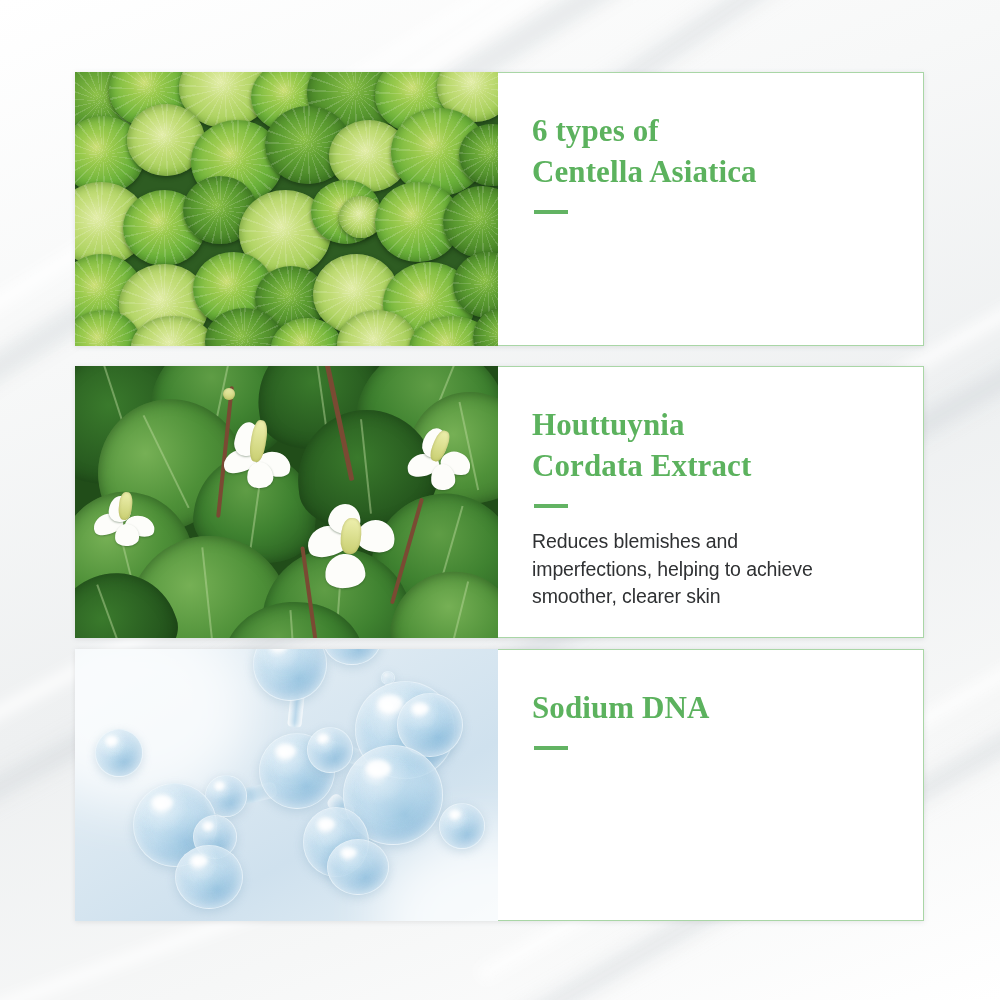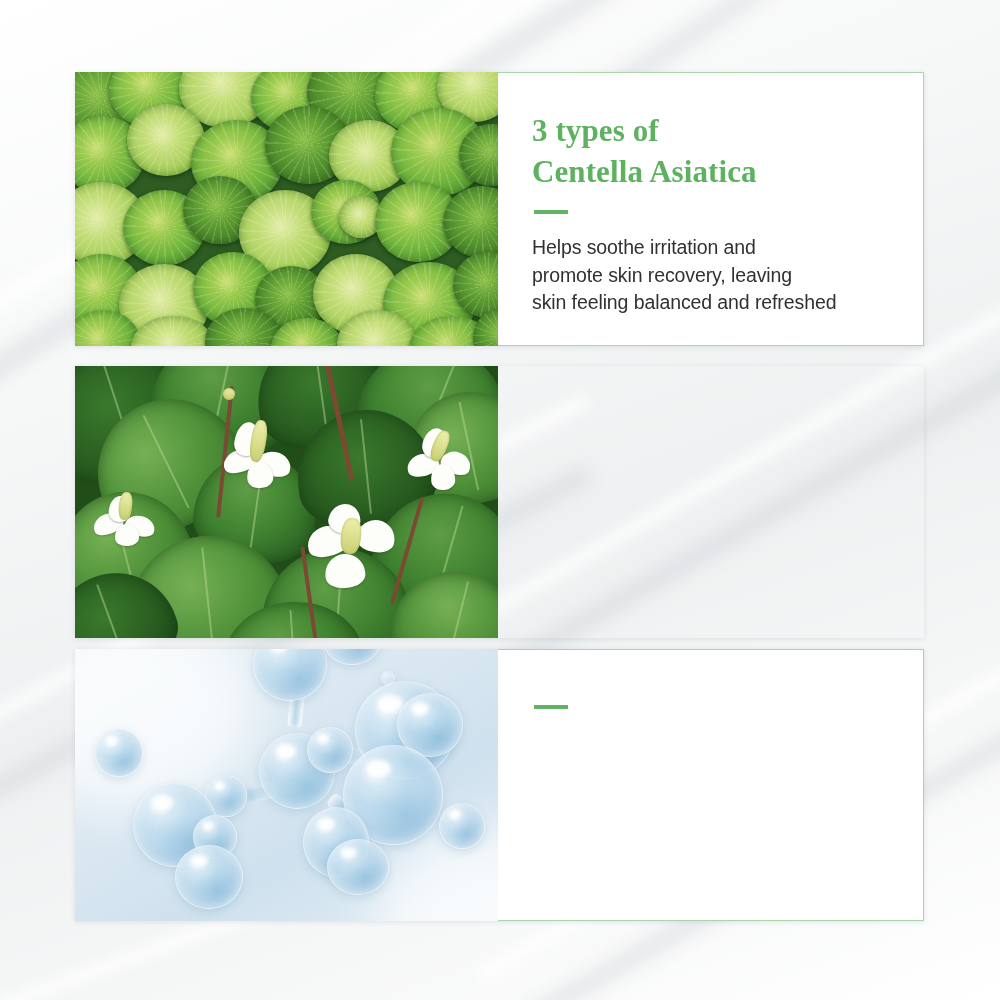--- a/index.html
+++ b/index.html
@@ -210,26 +210,23 @@
         <div class="leaf dark" style="left:378px;top:180px;width:70px;height:66px;"></div>
         <div class="leaf" style="left:-10px;top:238px;width:76px;height:68px;"></div>
         <div class="leaf pale" style="left:56px;top:244px;width:84px;height:62px;"></div>
         <div class="leaf dark" style="left:130px;top:236px;width:78px;height:66px;"></div>
         <div class="leaf" style="left:196px;top:246px;width:72px;height:60px;"></div>
         <div class="leaf pale" style="left:262px;top:238px;width:80px;height:68px;"></div>
         <div class="leaf" style="left:334px;top:244px;width:86px;height:66px;"></div>
         <div class="leaf dark" style="left:398px;top:236px;width:60px;height:58px;"></div>
       </div>
       <div class="card-body">
-        <h2 class="card-title">3 types of
+        <h2 class="card-title">6 types of
 Centella Asiatica</h2>
         <div class="title-rule"></div>
-        <p class="card-desc">Helps soothe irritation and
-promote skin recovery, leaving
-skin feeling balanced and refreshed</p>
       </div>
     </div>
 
     <div class="card" id="card-1">
       <div class="card-media">
         <div class="houtbed"></div>
         <div class="hleaf dk" style="left:-30px;top:-16px;width:150px;height:130px;transform:rotate(-18deg);"></div>
         <div class="hleaf" style="left:78px;top:-28px;width:136px;height:118px;transform:rotate(12deg);"></div>
         <div class="hleaf dk" style="left:182px;top:-30px;width:128px;height:112px;transform:rotate(-8deg);"></div>
         <div class="hleaf" style="left:286px;top:-20px;width:150px;height:126px;transform:rotate(22deg);"></div>
@@ -276,20 +273,28 @@
 
         <div class="flower" style="left:232px;top:138px;width:92px;height:86px;">
           <div class="petal" style="left:0px;top:22px;width:42px;height:30px;transform:rotate(-16deg);"></div>
           <div class="petal" style="left:22px;top:0px;width:32px;height:30px;transform:rotate(16deg);"></div>
           <div class="petal" style="left:50px;top:16px;width:38px;height:32px;transform:rotate(10deg);"></div>
           <div class="petal" style="left:18px;top:50px;width:40px;height:34px;transform:rotate(-6deg);"></div>
           <div class="spike" style="left:34px;top:14px;width:20px;height:36px;transform:rotate(6deg);"></div>
         </div>
         <div class="spike" style="left:148px;top:22px;width:12px;height:12px;border-radius:50%;"></div>
       </div>
+      <div class="card-body">
+        <h2 class="card-title">Houttuynia
+Cordata Extract</h2>
+        <div class="title-rule"></div>
+        <p class="card-desc">Reduces blemishes and
+imperfections, helping to achieve
+smoother, clearer skin</p>
+      </div>
     </div>
 
     <div class="card" id="card-2">
       <div class="card-media">
         <div class="bubblebed"></div>
         <div class="bglow" style="left:-60px;top:-40px;width:240px;height:200px;"></div>
         <div class="bglow" style="left:300px;top:180px;width:220px;height:180px;"></div>
 
         <div class="neck" style="left:214px;top:44px;width:14px;height:34px;transform:rotate(6deg);border-radius:4px;"></div>
         <div class="neck" style="left:150px;top:138px;width:52px;height:16px;transform:rotate(-14deg);border-radius:6px;"></div>
@@ -309,18 +314,19 @@
         <div class="bub" style="left:268px;top:96px;width:98px;height:98px;"></div>
         <div class="bub" style="left:130px;top:126px;width:40px;height:40px;"></div>
         <div class="bub" style="left:58px;top:134px;width:82px;height:82px;"></div>
         <div class="bub" style="left:118px;top:166px;width:42px;height:42px;"></div>
         <div class="bub" style="left:364px;top:154px;width:44px;height:44px;"></div>
         <div class="bub" style="left:228px;top:158px;width:64px;height:68px;"></div>
         <div class="bub" style="left:100px;top:196px;width:66px;height:62px;"></div>
         <div class="bub" style="left:252px;top:190px;width:60px;height:54px;"></div>
       </div>
       <div class="card-body">
+        <h2 class="card-title">Sodium DNA</h2>
         <div class="title-rule"></div>
       </div>
     </div>
 
   </div>
 </div>
 
 </body></html>

